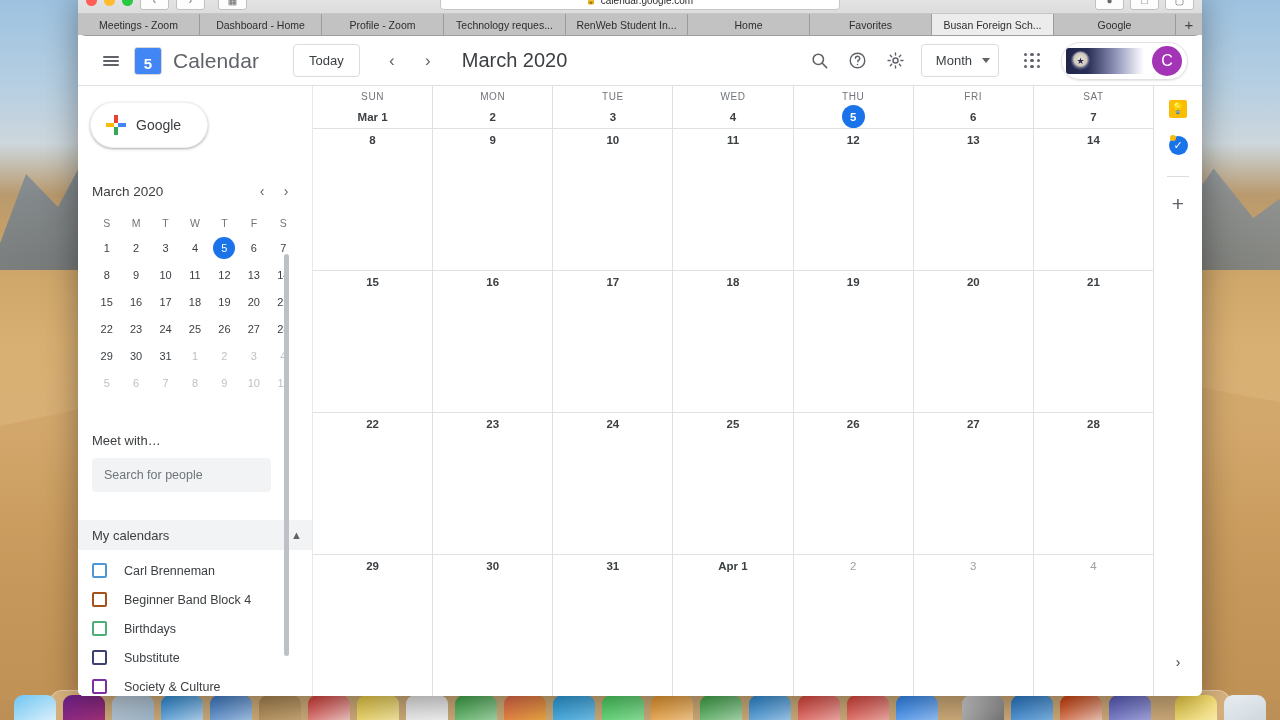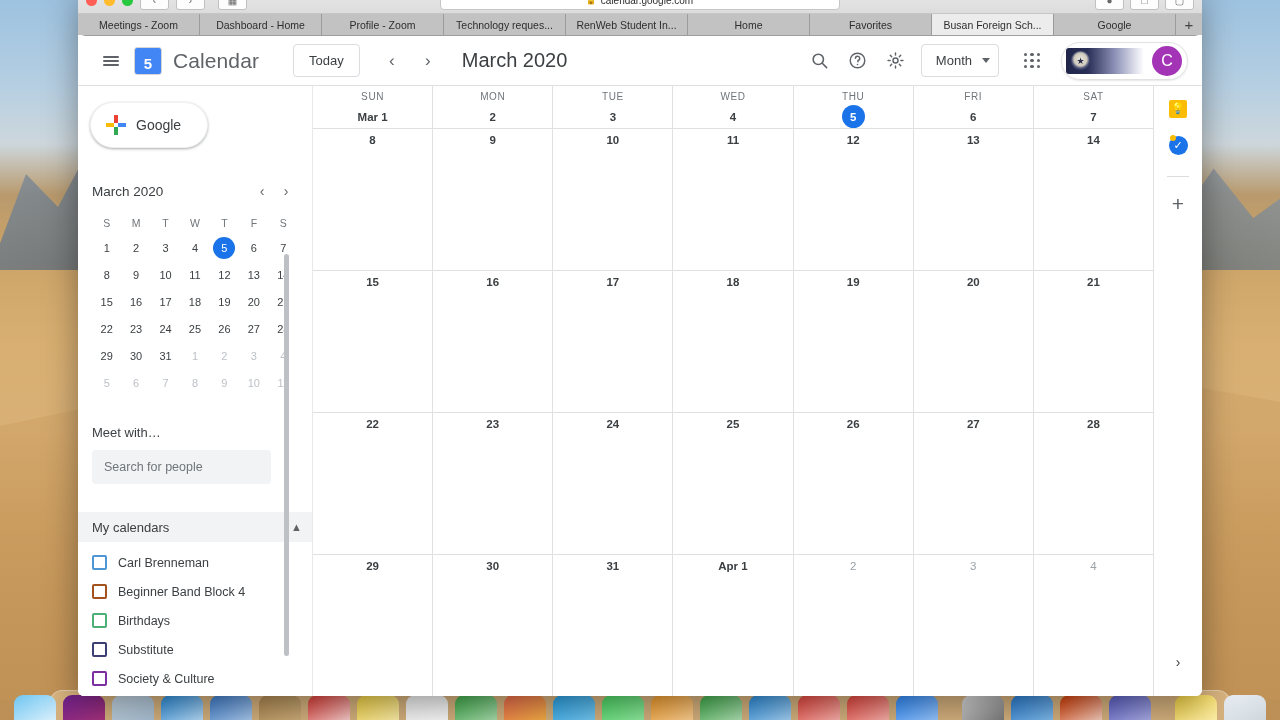--- a/index.html
+++ b/index.html
@@ -221,40 +221,40 @@
     height: 25px; display: flex; align-items: center; justify-content: center;
     font-size: 11px; color: #3c4043; cursor: pointer;
   }
   .mini-day span {
     width: 22px; height: 22px; border-radius: 50%;
     display: flex; align-items: center; justify-content: center;
   }
   .mini-day.muted span { color: #bdc1c6; }
   .mini-day.today span { background: #1a73e8; color: #fff; }
 
-  #meetwith { margin: 30px 14px 0 14px; }
+  #meetwith { margin: 38px 14px 0 14px; }
   #meetwith-title { font-size: 13px; color: #3c4043; }
   #people-search {
     margin-top: 10px; height: 34px; width: 179px;
     background: #f1f3f4; border: none; border-radius: 4px;
     padding: 0 12px; font-size: 12.5px; color: #3c4043;
     font-family: "Liberation Sans", sans-serif;
   }
   #people-search::placeholder { color: #70757a; }
 
   #mycal-header {
     margin-top: 28px; height: 30px;
     background: #f1f3f4;
     display: flex; align-items: center;
     padding: 0 10px 0 14px; cursor: pointer;
   }
   #mycal-title { font-size: 13px; color: #3c4043; flex: 1 1 auto; }
   #mycal-chevron { color: #5f6368; font-size: 11px; }
   #cal-list { padding: 6px 0 0 14px; }
-  .cal-row { height: 29px; display: flex; align-items: center; gap: 11px; cursor: pointer; }
+  .cal-row { height: 29px; display: flex; align-items: center; gap: 17px; cursor: pointer; }
   .cal-box {
     width: 15px; height: 15px; flex: 0 0 15px;
     border: 2px solid #000; border-radius: 2px; background: #fff;
   }
   .cal-name { font-size: 12.5px; color: #3c4043; }
   #sb-scroll {
     position: absolute; left: 206px; top: 168px;
     width: 5px; height: 402px; border-radius: 3px;
     background: #bdc1c6; cursor: pointer;
   }

